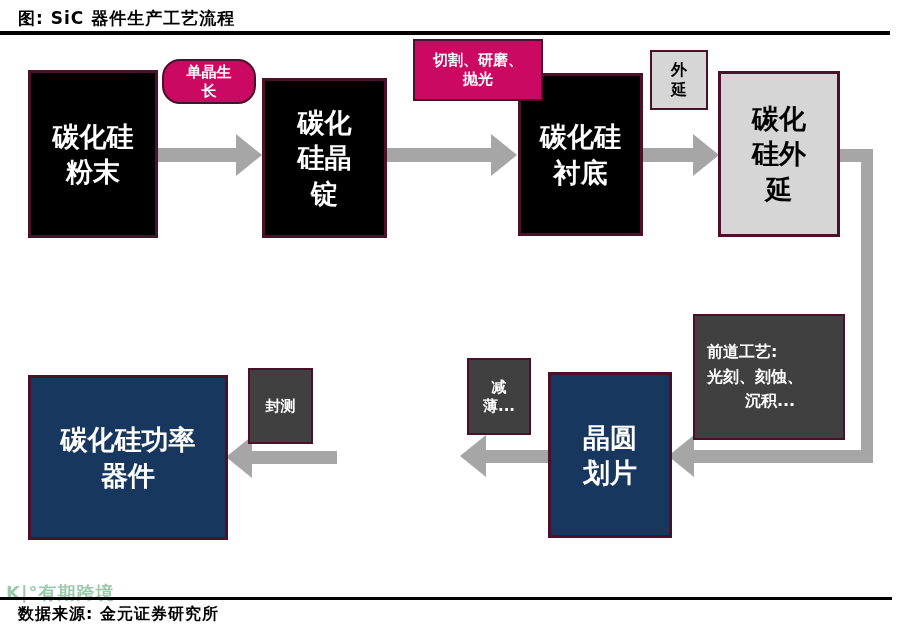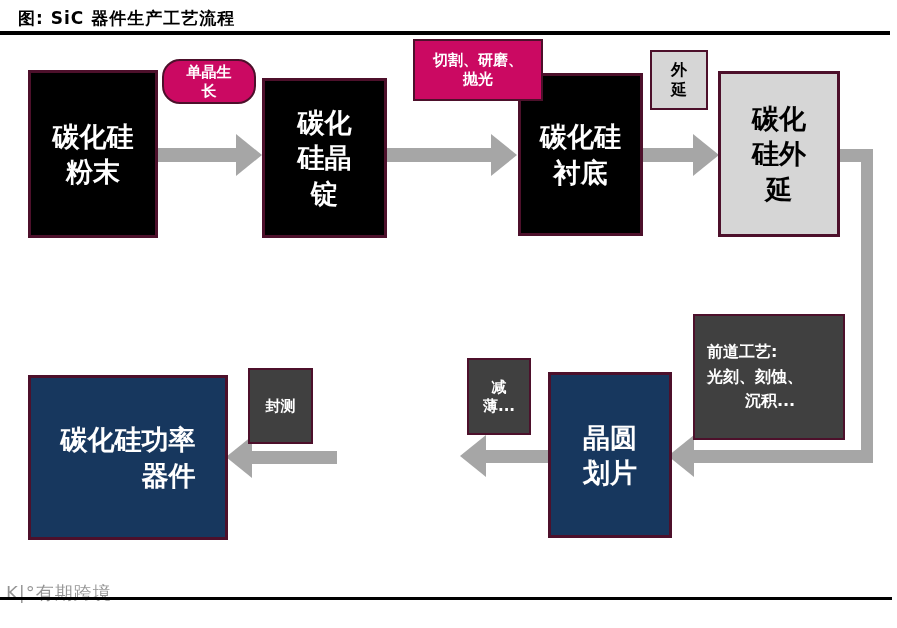--- a/index.html
+++ b/index.html
@@ -7,40 +7,40 @@
          font-family:"DejaVu Sans","Liberation Sans",sans-serif;}
   .abs{position:absolute;}
 
   
   #page-title{left:18px;top:7px;font-size:17px;font-weight:bold;color:#000;letter-spacing:1px;}
   #title-rule{left:0;top:31px;width:890px;height:4px;background:#000;}
   #footer-rule{left:0;top:597px;width:897px;height:3px;background:#000;}
   #source-note{left:18px;top:604px;font-size:16px;font-weight:bold;color:#000;letter-spacing:1px;}
 
   
-  #corner-watermark{left:6px;top:581px;font-size:18px;color:#000000;opacity:.42;
-                    filter:blur(.6px);letter-spacing:1px;font-weight:normal;}
+  #corner-watermark{left:6px;top:581px;font-size:18px;color:#15803d;opacity:.42;
+                    filter:blur(.6px);letter-spacing:1px;font-weight:bold;}
   #wechat-watermark{left:502px;top:574px;display:flex;align-items:center;gap:10px;color:#c6c6c6;
                     font-size:23px;letter-spacing:2px;white-space:nowrap;}
 
   
   .node{display:flex;align-items:center;justify-content:center;text-align:center;
         border:3px solid #4d102b;box-sizing:border-box;font-weight:bold;
         white-space:pre-line;line-height:1.3;}
   .node.magenta{background:#000000;color:#fff;}
   .node.navy{background:#17375e;color:#fff;}
   .node.grayfill{background:#d6d6d6;color:#000;}
 
   #node-powder     {left:28px; top:70px; width:130px;height:168px;font-size:27px;}
   #node-ingot      {left:262px;top:78px; width:125px;height:160px;font-size:27px;}
   #node-substrate  {left:518px;top:73px; width:125px;height:163px;font-size:27px;}
   #node-epitaxy    {left:718px;top:71px; width:122px;height:166px;font-size:27px;}
   #node-dicing     {left:548px;top:372px;width:124px;height:166px;font-size:27px;}
   #node-bare-die   {left:337px;top:374px;width:125px;height:166px;font-size:27px;}
-  #node-power      {left:28px; top:375px;width:200px;height:165px;font-size:27px;text-align:right;}
+  #node-power      {left:28px; top:375px;width:200px;height:165px;font-size:27px;}
 
   
   .step{display:flex;flex-direction:column;align-items:center;justify-content:center;text-align:center;
         border:2px solid #4d102b;box-sizing:border-box;font-weight:bold;color:#fff;
         white-space:pre-line;line-height:1.25;}
   .step.magenta{background:#cb0962;}
   .step.red{background:#404040;text-align:center;}
   .step.grayfill{background:#d6d6d6;color:#000;}
 
   #step-crystal-growth {left:162px;top:59px; width:94px; height:45px;font-size:15px;border-radius:18px;}
@@ -126,14 +126,15 @@
     <span>前道工艺:</span>
     <span>光刻、刻蚀、</span>
     <span class="fe3">沉积...</span>
   </div>
   <div class="abs step red" id="step-thinning">减
 薄...</div>
   <div class="abs step red" id="step-packaging">封测</div>
 
   <div class="abs" id="corner-watermark">K|°有期跨境</div>
   <div class="abs" id="footer-rule"></div>
+  <div class="abs" id="source-note">数据来源: 金元证券研究所</div>
 
 </div>
 
 </body></html>

